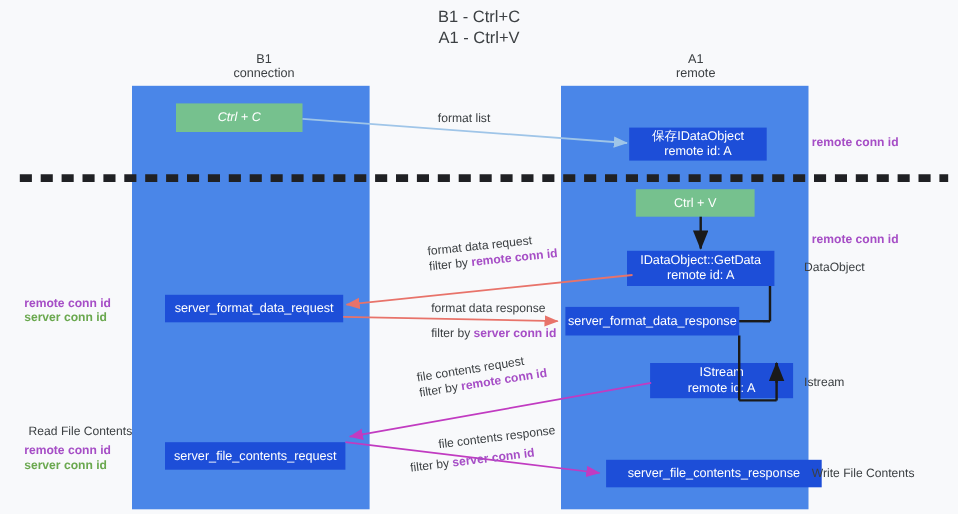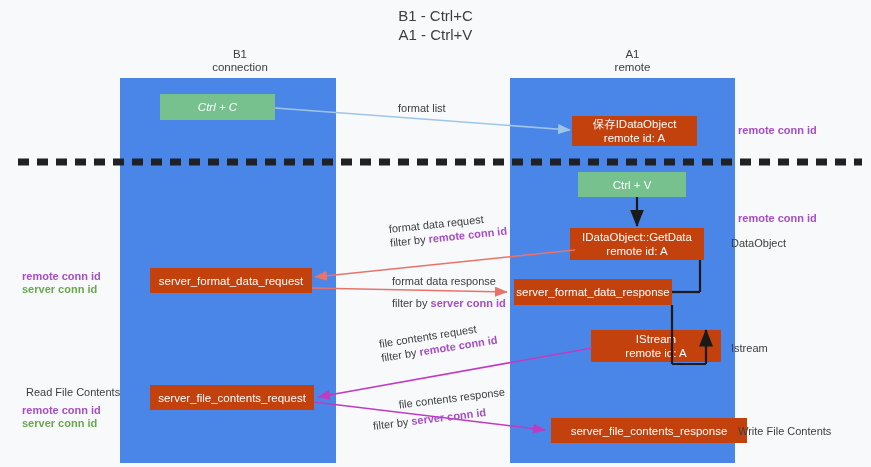--- a/index.html
+++ b/index.html
@@ -31,21 +31,21 @@
   .lane{position:absolute;background:#4a86e8;z-index:1;}
 
   
   .node{
     position:absolute;z-index:4;
     display:flex;flex-direction:column;align-items:center;justify-content:center;
     color:#ffffff;font-size:11.5px;line-height:14px;text-align:center;
     box-sizing:border-box;padding:2px 4px;
   }
   .node.green{background:#76c18e;}
-  .node.orange{background:#c2410c;}
+  .node.orange{background:#1d4ed8;}
   .node .l2{font-size:11.5px;}
 
   
   .lbl{position:absolute;z-index:6;font-size:11px;line-height:14px;color:#3c4043;white-space:nowrap;}
   .lbl.purple{color:#a64ec6;font-weight:bold;}
   .lbl.green{color:#6aa84f;font-weight:bold;}
   .lbl.rot{transform-origin:left top;}
   .lbl .k-purple{color:#a64ec6;font-weight:bold;}
 </style>
 </head>
@@ -133,21 +133,21 @@
 
   <div class="node orange" style="left:514px;top:279px;width:158px;height:26px;">
     <div>server_format_data_response</div>
   </div>
 
   <div class="node orange" style="left:591px;top:330px;width:130px;height:32px;">
     <div>IStream</div>
     <div class="l2">remote id: A</div>
   </div>
 
-  <div class="node orange" style="left:150px;top:385px;width:164px;height:25px;text-align:center;">
+  <div class="node orange" style="left:150px;top:402px;width:164px;height:25px;text-align:center;">
     <div>server_file_contents_request</div>
   </div>
 
   <div class="node orange" style="left:551px;top:418px;width:196px;height:25px;">
     <div>server_file_contents_response</div>
   </div>
 
   <div class="lbl" style="left:398px;top:101px;">format list</div>
 
   <div class="lbl rot" style="left:388px;top:222px;transform:rotate(-6deg);">

